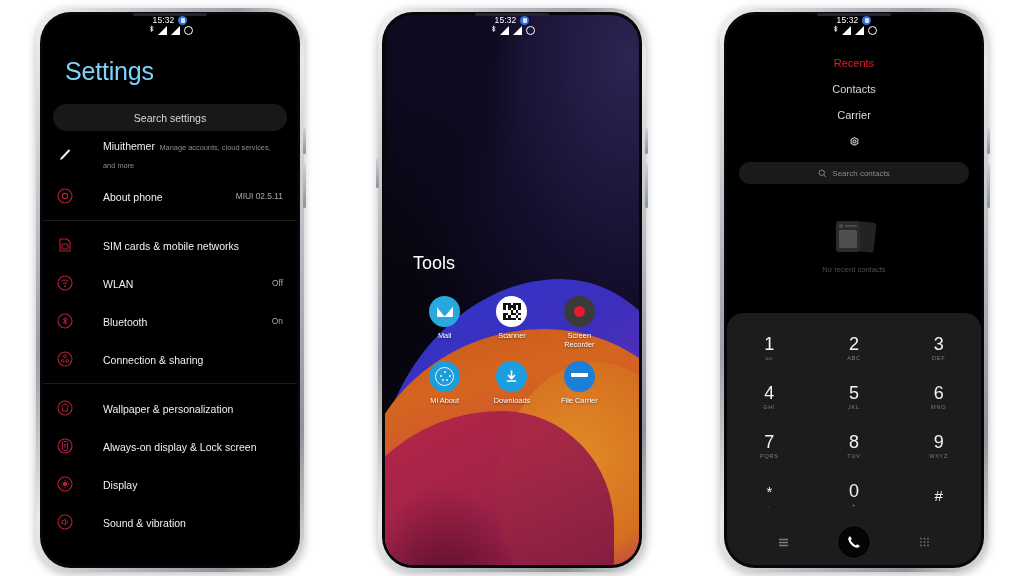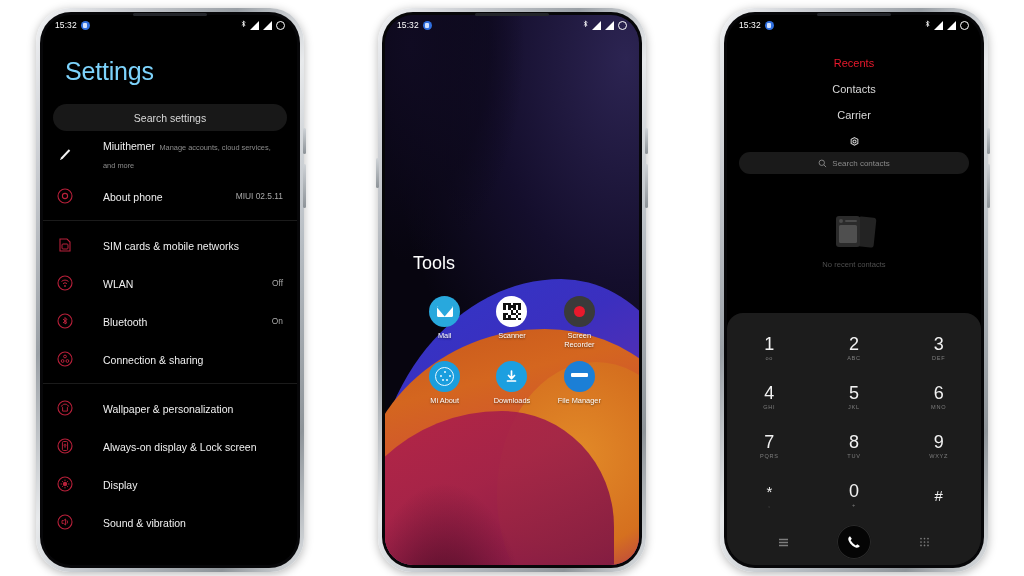--- a/index.html
+++ b/index.html
@@ -78,20 +78,21 @@
     position: relative;
     height: 20px;
     display: flex;
     align-items: center;
     justify-content: space-between;
     padding: 0 12px;
     color: #fff;
     font-size: 8.5px;
     letter-spacing: 0.1px;
     z-index: 30;
+    flex-direction: column;
   }
   .sb-left { display: flex; align-items: center; gap: 4px; }
   .sb-dot {
     width: 9px; height: 9px; border-radius: 50%;
     background: #2f6fe0;
     display: inline-block;
     position: relative;
   }
   .sb-dot::after{
     content:"";
@@ -260,21 +261,21 @@
   .dial-tabs {
     display: flex; align-items: center; justify-content: center;
     gap: 14px;
     padding: 22px 0 0 0;
     flex-direction: column;
   }
   .dial-tab { font-size: 11px; color: #d8d8d8; }
   .dial-tab.active { color: #e8192c; }
   .gear-icon svg { width: 13px; height: 13px; display:block; }
   .dial-search {
-    margin: 4px 12px 0 12px;
+    margin: 14px 12px 0 12px;
     height: 22px;
     border-radius: 11px;
     background: #1a1a1a;
     display:flex; align-items:center; justify-content:center; gap:5px;
     color:#8a8a8a; font-size: 8px;
   }
   .dial-search svg { width: 9px; height: 9px; }
   .empty-area {
     flex: 1 1 auto;
     display:flex; flex-direction:column; align-items:center; justify-content:center;
@@ -649,21 +650,21 @@
                     <path d="M7.5 2 v7 M4.5 6.5 L7.5 9.7 L10.5 6.5 M3.5 12 h8" stroke="#fff" stroke-width="1.7" fill="none" stroke-linecap="round" stroke-linejoin="round"></path>
                   </svg>
               </div>
               <div class="app-name">Downloads</div>
             </div>
 
             <div class="app">
               <div class="app-ico ico-fm">
                   <div class="bar"></div>
                 </div>
-              <div class="app-name">File Manager</div>
+              <div class="app-name">File Carrier</div>
             </div>
 
           </div>
         </div>
       </div>
     </div>
   </div>
 
   <div class="phone">
     <div class="side-btn b1"></div>

